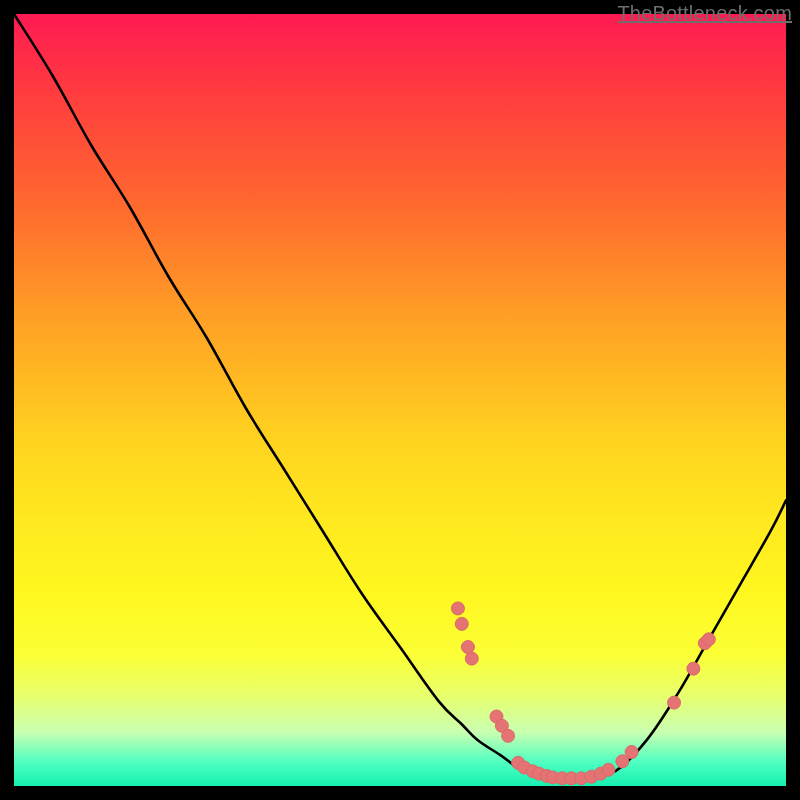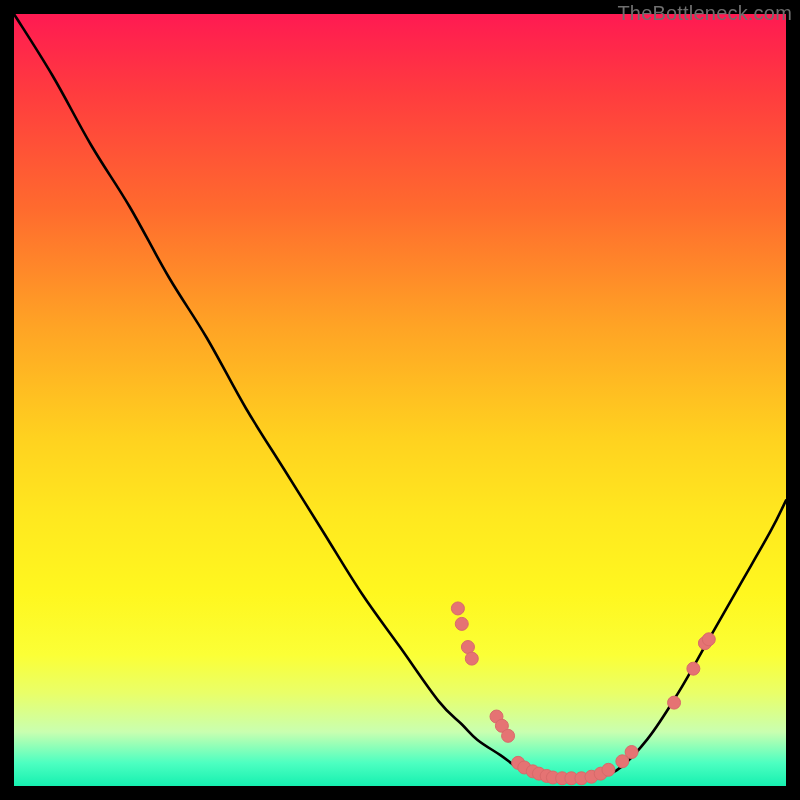--- a/index.html
+++ b/index.html
@@ -41,20 +41,21 @@
     );
   }
   .watermark {
     position: absolute;
     top: 2px;
     right: 8px;
     color: #6e6e6e;
     font-size: 20px;
     letter-spacing: 0.2px;
     font-weight: 500;
+    text-decoration: underline;
   }
   svg.curve {
     position: absolute;
     left: 0;
     top: 0;
     width: 772px;
     height: 772px;
     overflow: visible;
   }
 </style>

